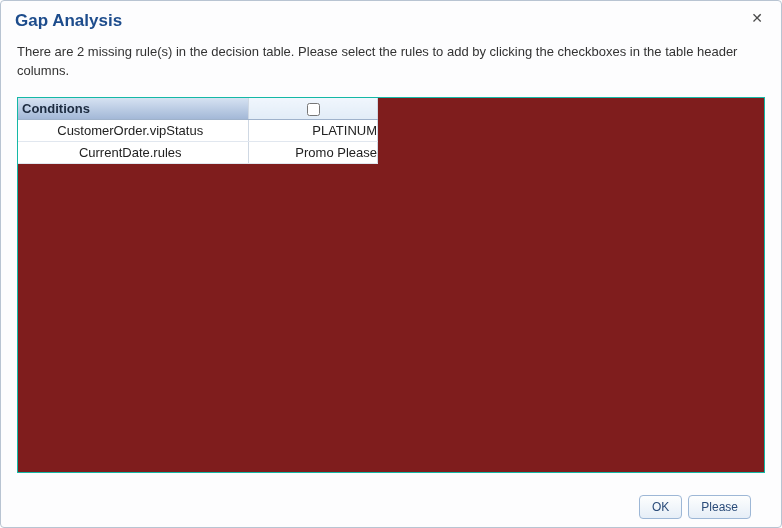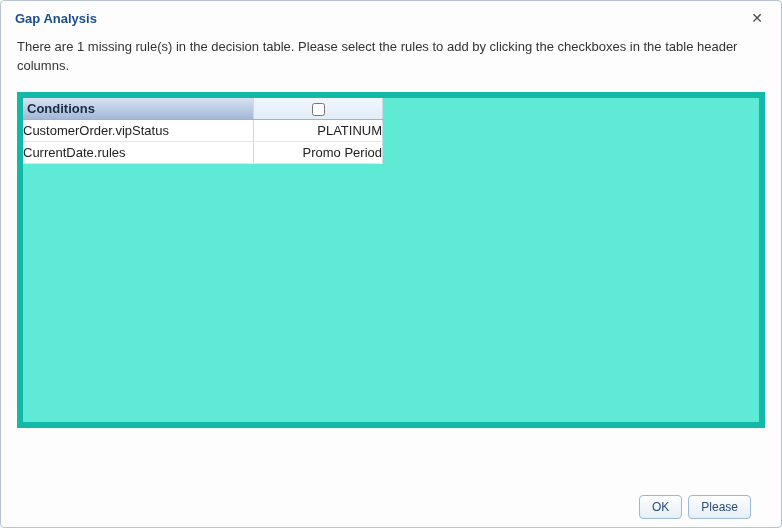--- a/index.html
+++ b/index.html
@@ -27,42 +27,42 @@
 
   .title-bar {
     padding: 10px 14px 2px 14px;
     display: flex;
     align-items: flex-start;
     justify-content: space-between;
   }
   .title {
     color: #1d4c8c;
     font-weight: bold;
-    font-size: 13px;
+    font-size: 17px;
   }
   .close-x {
     font-size: 14px;
     color: #4a4a4a;
     cursor: pointer;
     line-height: 1;
     padding: 0 4px;
   }
 
   .instructions {
     padding: 10px 16px 0 16px;
     color: #333;
     line-height: 1.45;
     font-size: 13px;
   }
 
   .content-area {
     margin: 16px 16px 0 16px;
-    border: 6px solid #14b8a6;
-    height: 336px;
-    background: #5eead4;
+    border: 1px solid #14b8a6;
+    height: 376px;
+    background: #7f1d1d;
     position: relative;
     overflow: hidden;
   }
 
   .gap-table {
     width: 360px;
     border-collapse: collapse;
     table-layout: fixed;
   }
   .gap-table th, .gap-table td {
@@ -88,21 +88,21 @@
   .gap-table th.col-rule {
     background: linear-gradient(#f0f6fd, #e2ecf7);
     text-align: center;
     width: 128px;
   }
   .gap-table th.col-rule input[type=checkbox] {
     margin: 0;
     vertical-align: middle;
   }
   .gap-table td.cond-name {
-    text-align: left;
+    text-align: center;
     padding-right: 6px;
     color: #222;
   }
   .gap-table td.cond-val {
     text-align: right;
     color: #222;
   }
   .gap-table .row-alt td { background: #f2f6fb; }
   .gap-table .row-norm td { background: #ffffff; }
 
@@ -130,40 +130,40 @@
 </head>
 <body>
 
 <div class="dialog">
 
   <div class="title-bar">
     <div class="title">Gap Analysis</div>
     <div class="close-x">✕</div>
   </div>
 
-  <div class="instructions">There are 1 missing rule(s) in the decision table. Please select the rules to add by clicking the checkboxes in the table header columns.</div>
+  <div class="instructions">There are 2 missing rule(s) in the decision table. Please select the rules to add by clicking the checkboxes in the table header columns.</div>
 
   <div class="content-area">
     <table class="gap-table">
       <thead>
         <tr>
           <th class="col-cond">Conditions</th>
           <th class="col-rule">
             <input type="checkbox" style="">
           </th>
         </tr>
       </thead>
       <tbody>
         <tr class="row-norm">
           <td class="cond-name">CustomerOrder.vipStatus</td>
           <td class="cond-val">PLATINUM</td>
         </tr>
         <tr class="row-norm">
           <td class="cond-name">CurrentDate.rules</td>
-          <td class="cond-val">Promo Period</td>
+          <td class="cond-val">Promo Please</td>
         </tr>
       </tbody>
     </table>
   </div>
 
   <div class="button-bar">
     <div class="btn">OK</div>
     <div class="btn">Please</div>
   </div>
 

